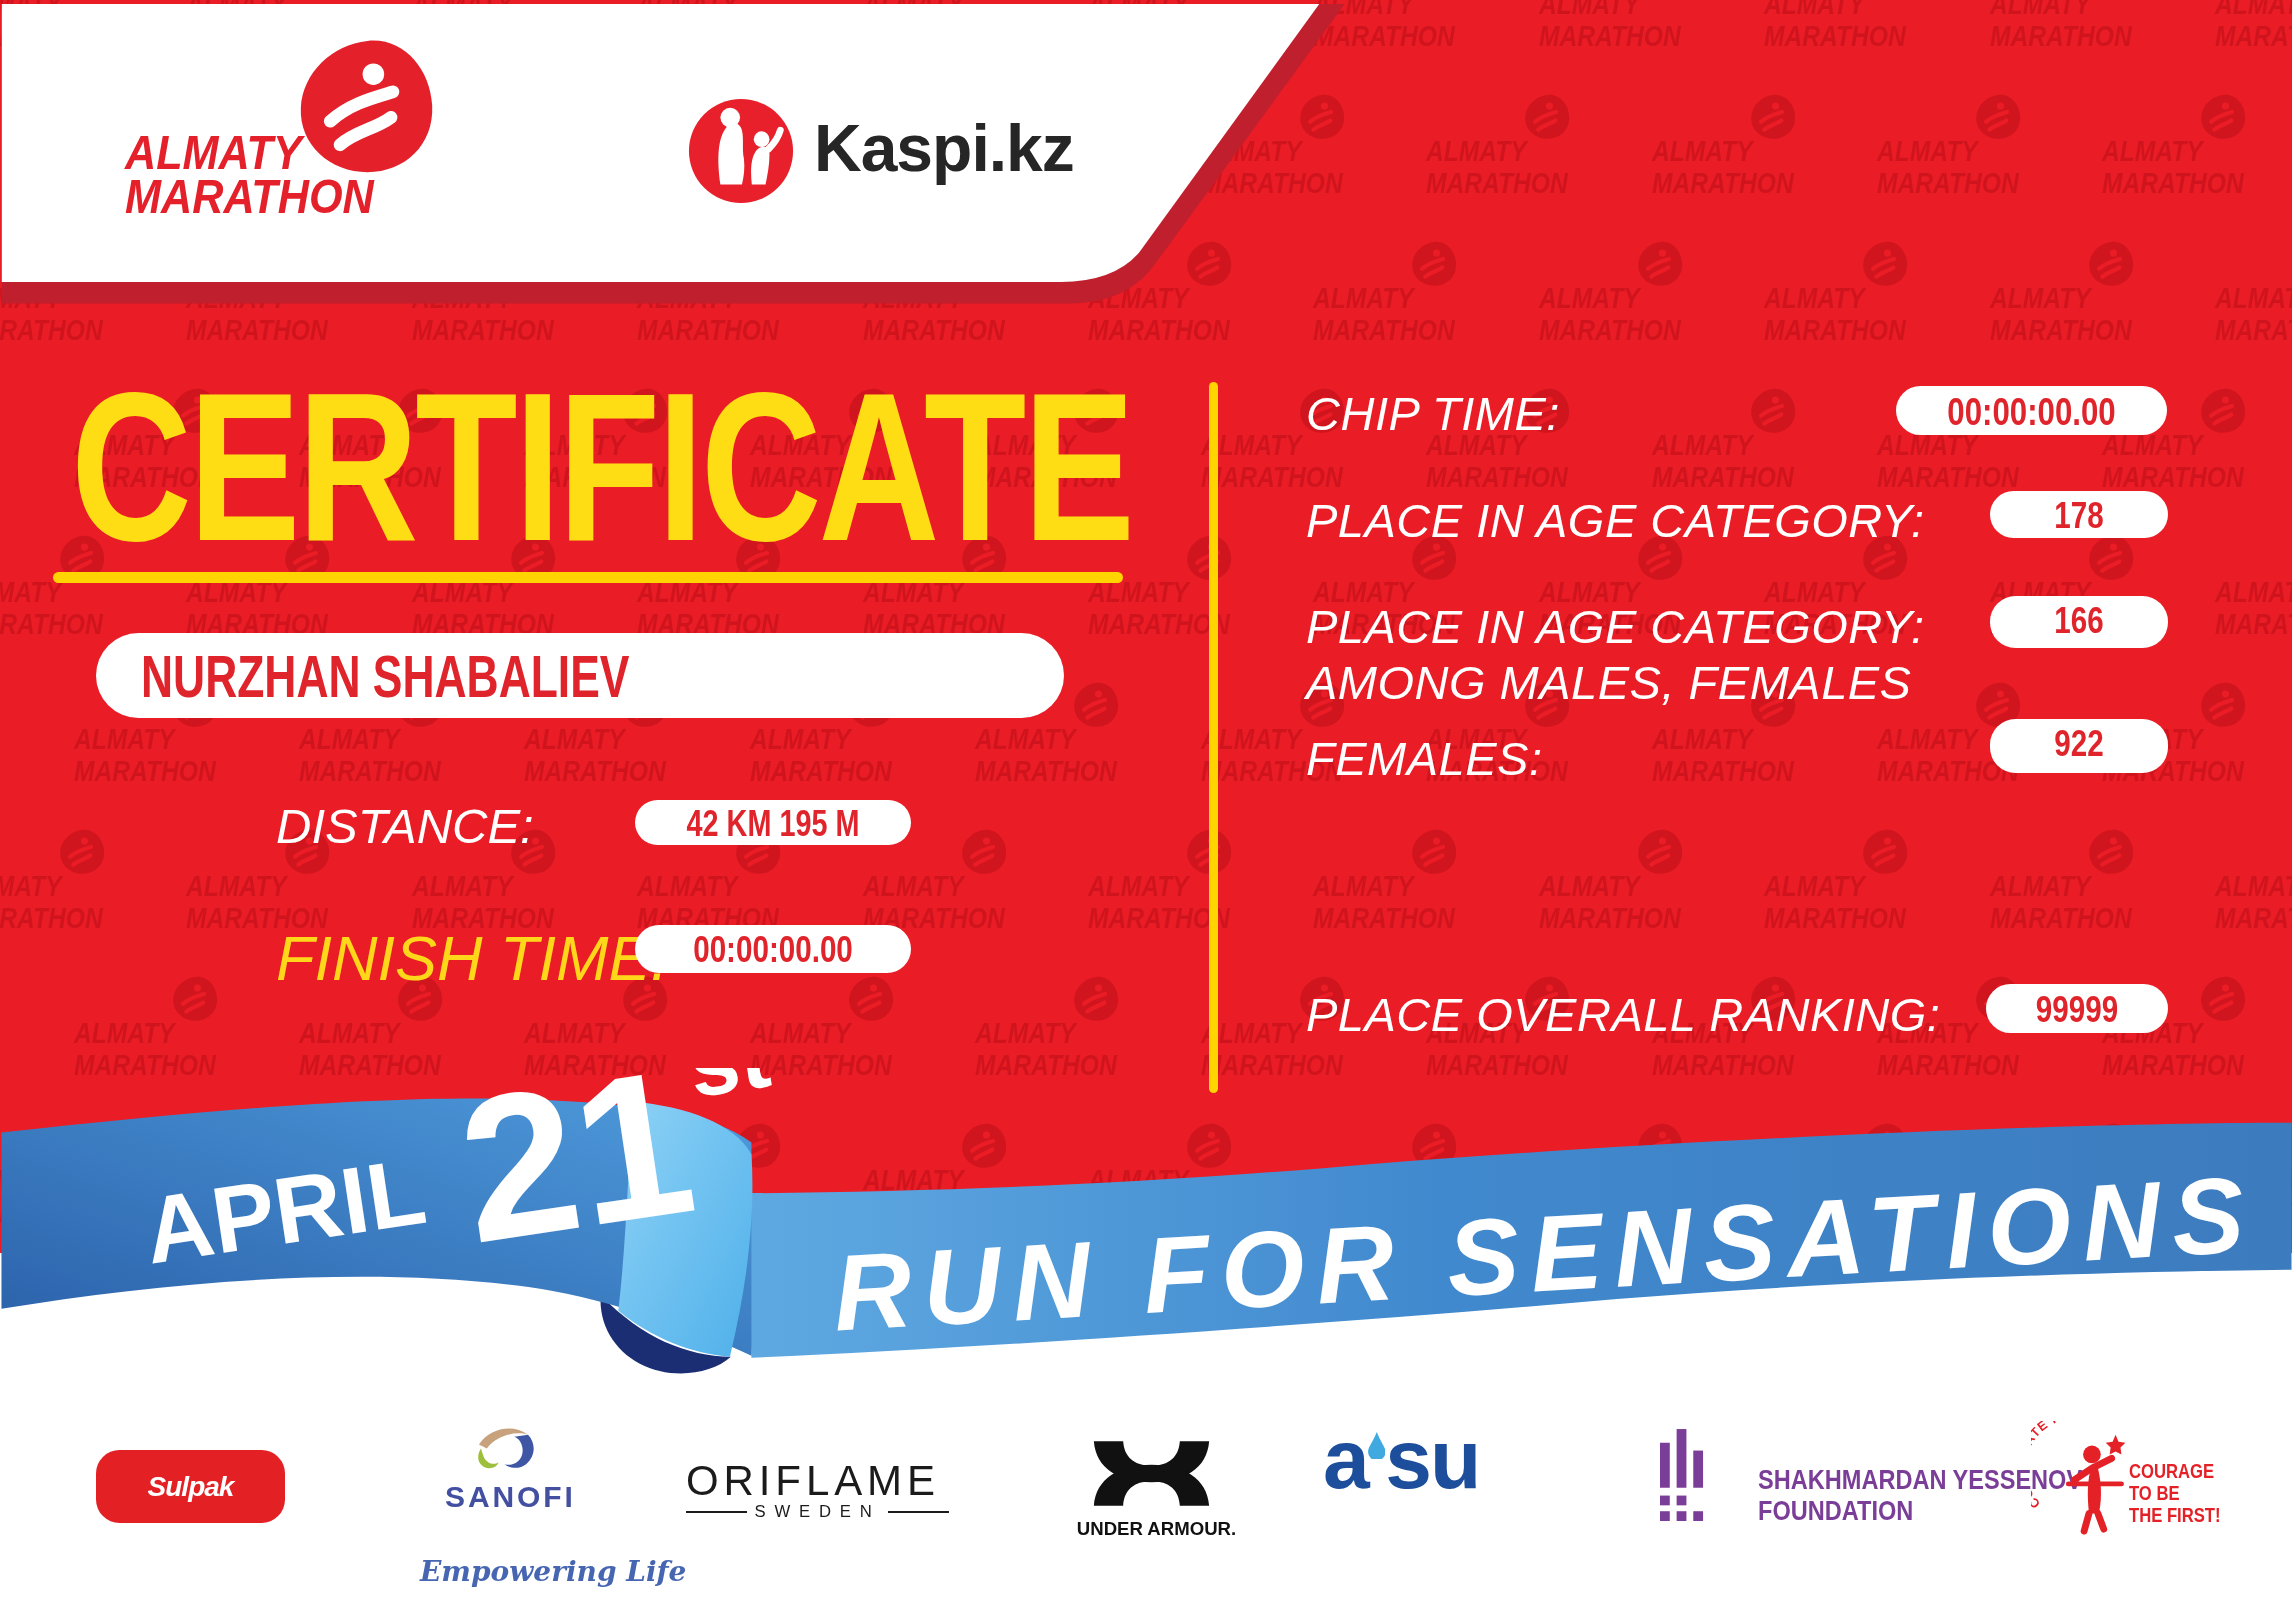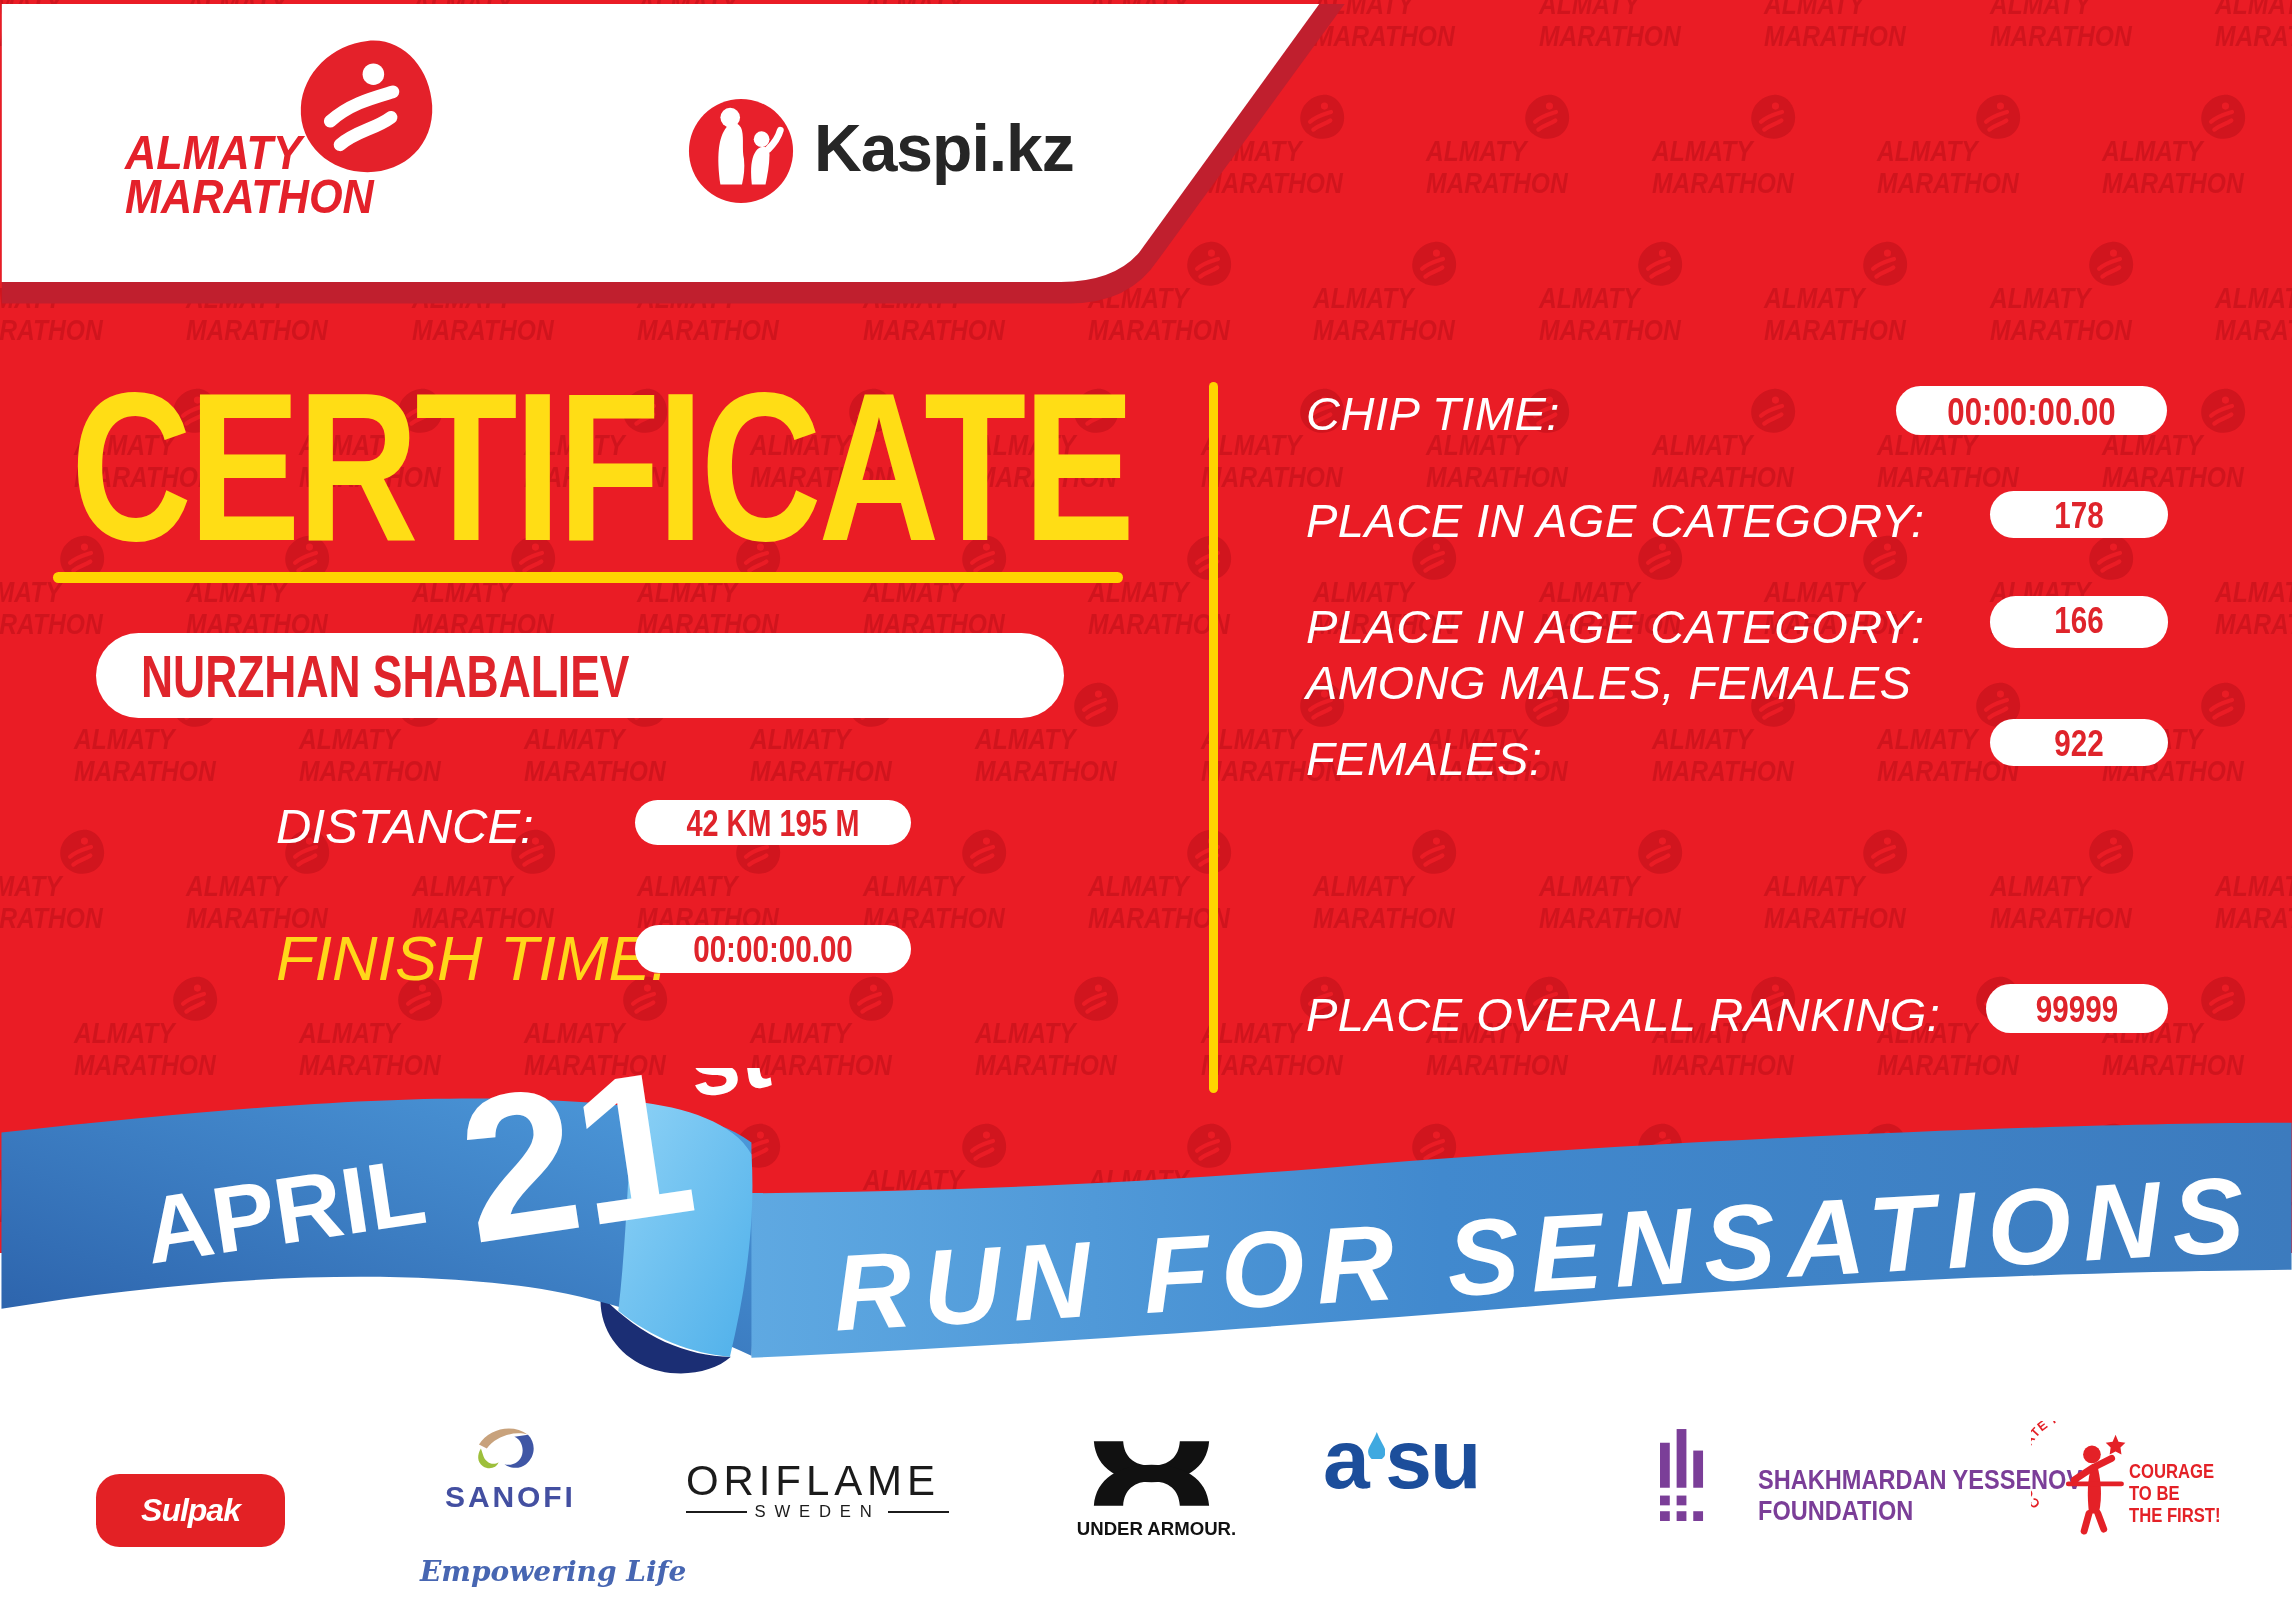--- a/index.html
+++ b/index.html
@@ -36,21 +36,21 @@
   .pill{position:absolute;z-index:2;background:#fff;border-radius:25.5px;text-align:center;}
   .pill-val{display:inline-block;width:100%;font-weight:800;color:#DF242B;transform:scaleX(.8);white-space:nowrap;}
   .divider{position:absolute;left:1209px;top:382px;width:8.8px;height:711px;background:#FFD400;border-radius:4.9px;z-index:2;}
   .r-lbl{font-size:47px;letter-spacing:0.5px;}
   .r-lbl .ln2{display:block;margin-top:8.8px;}
   
   .ribbon{position:absolute;left:0;top:1068px;z-index:2;}
   
   .sp{position:absolute;z-index:3;}
   .sulpak{left:96px;top:1450px;width:189px;height:73px;border-radius:23.5px;background:#E32125;
-          text-align:center;line-height:73px;color:#fff;font-style:italic;font-weight:900;font-size:32px;letter-spacing:-1px;margin-top:24px;}
+          text-align:center;line-height:73px;color:#fff;font-style:italic;font-weight:900;font-size:28px;letter-spacing:-1px;}
   .sanofi-name{left:445px;top:1480px;font-size:30px;font-weight:600;letter-spacing:2.9px;color:#434FA1;}
   .sanofi-tag{left:420px;top:1507px;font-size:28px;font-style:italic;font-weight:600;color:#4766B2;
               font-family:"DejaVu Serif",serif;margin-top:48px;}
   .orif-name{left:686px;top:1457px;font-size:42px;font-weight:500;letter-spacing:4.9px;color:#1B1B1B;}
   .orif-sub{left:686px;top:1502px;width:263px;font-size:16.7px;font-weight:500;letter-spacing:8.8px;color:#1B1B1B;
             display:flex;align-items:center;gap:7.8px;}
   .orif-sub .rule{flex:1;height:2px;background:#1B1B1B;}
   .ua-word{left:1075px;top:1518px;width:163px;text-align:center;font-size:18.6px;font-weight:800;color:#111;letter-spacing:0px;white-space:nowrap;}
   .asu{left:1323px;top:1417px;font-size:84px;font-weight:800;color:#1C4E9B;letter-spacing:-2px;line-height:1;}
   .asu .drop{display:inline-block;vertical-align:super;}
@@ -989,21 +989,21 @@
     <span>PLACE IN AGE CATEGORY:</span>
     <span class="ln2">AMONG MALES, FEMALES</span>
   </div>
   <div class="pill" style="left:1990px;top:596px;width:178px;height:52px;">
     <span class="pill-val" style="font-size:37px;line-height:49px;">166</span>
   </div>
 
   <div class="lbl lbl-white r-lbl" style="left:1306px;top:726px;">
     <span class="ln2">FEMALES:</span>
   </div>
-  <div class="pill" style="left:1990px;top:719px;width:178px;height:47px;">
+  <div class="pill" style="left:1990px;top:719px;width:178px;height:54px;">
     <span class="pill-val" style="font-size:37px;line-height:49px;">922</span>
   </div>
 
   <div class="lbl lbl-white r-lbl" style="left:1306px;top:991px;">PLACE OVERALL RANKING:</div>
   <div class="pill" style="left:1986px;top:984px;width:182px;height:49px;">
     <span class="pill-val" style="font-size:37px;line-height:51px;">99999</span>
   </div>
 
   <svg class="ribbon" width="2293" height="421" viewBox="0 0 2339 430">
     <defs>

